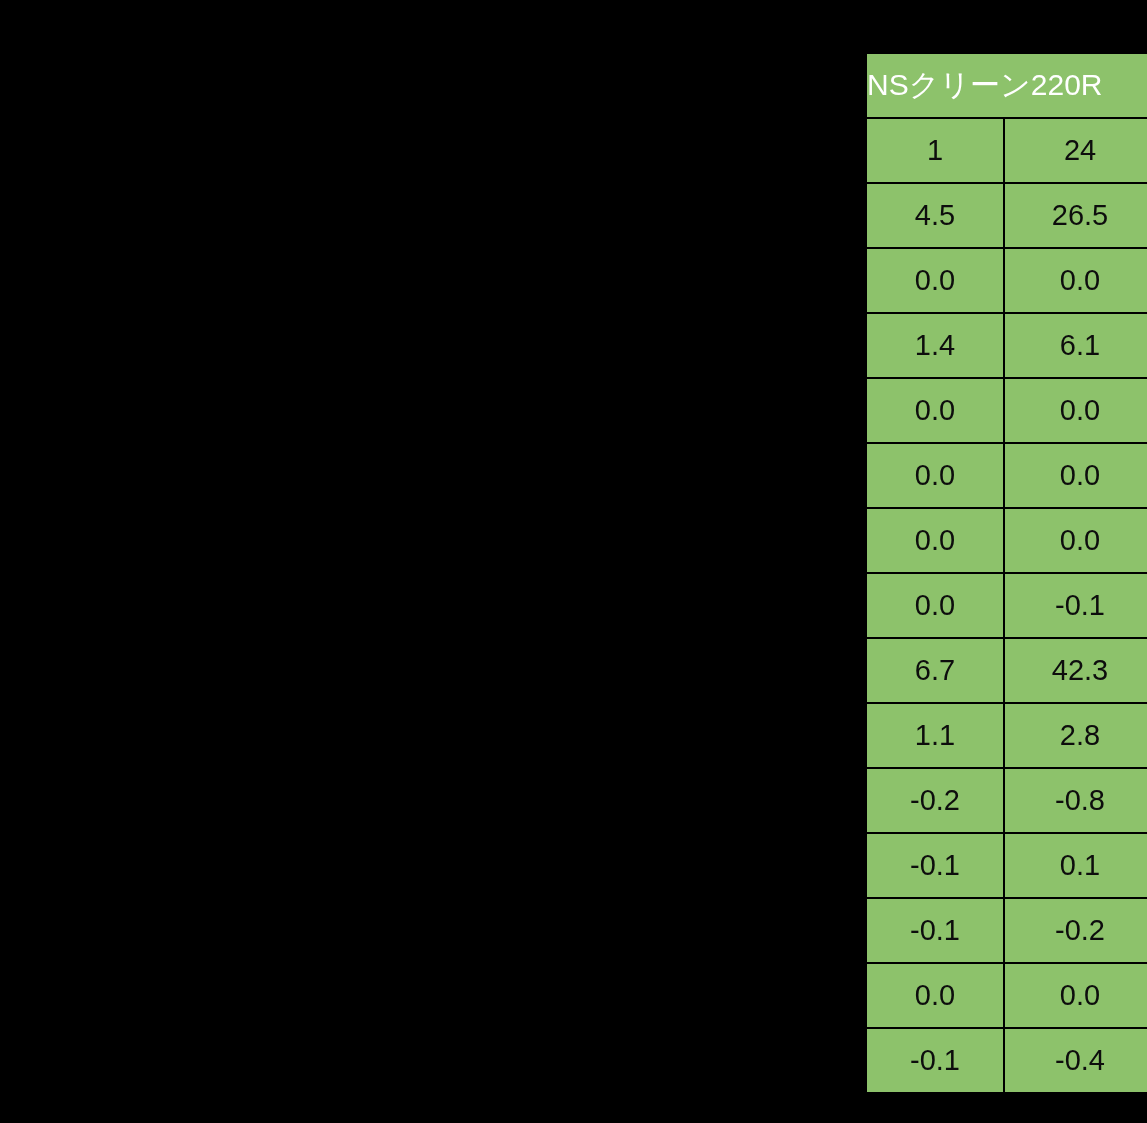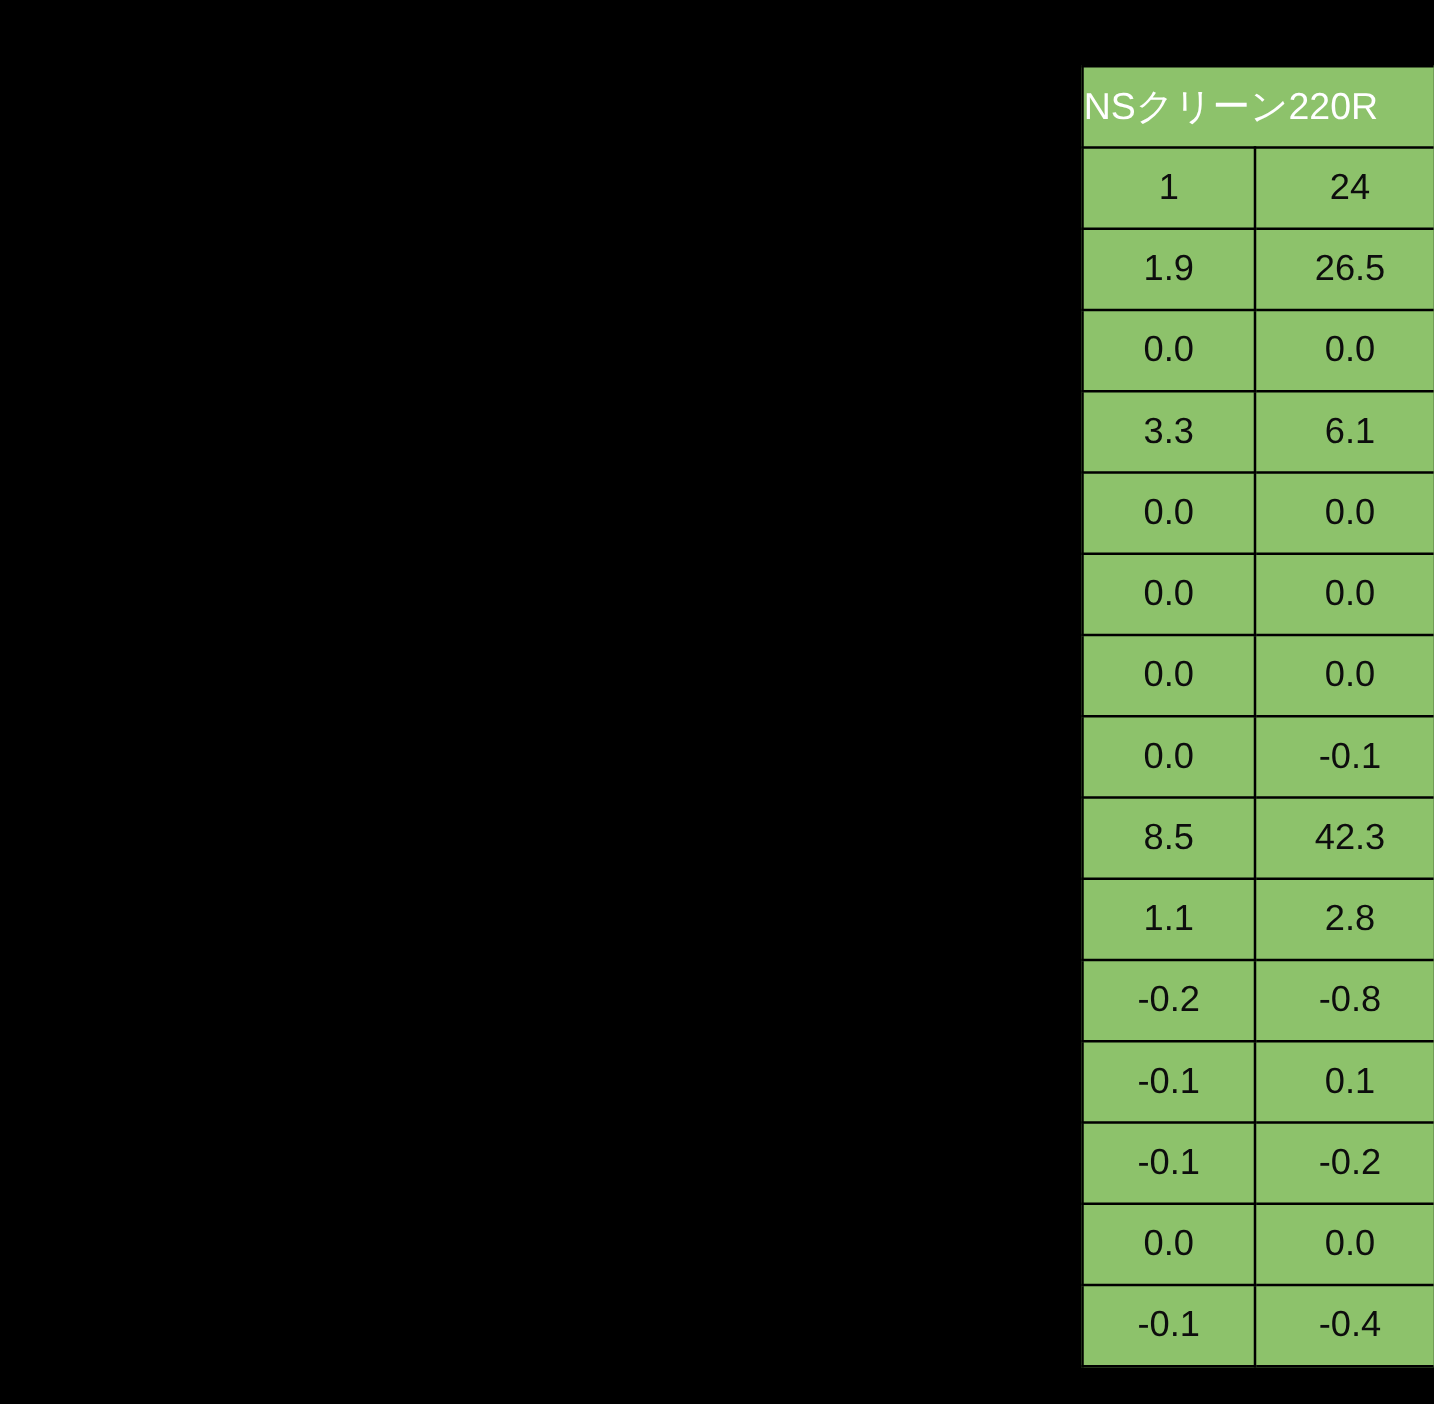--- a/index.html
+++ b/index.html
@@ -100,49 +100,49 @@
           <th class="table-header" colspan="2">NSクリーン220R</th>
         </tr>
       </thead>
       <tbody id="table-body">
 
       <tr class="data-row">
             <td class="data-cell col-first">1</td>
             <td class="data-cell col-second">24</td>
           </tr>
           <tr class="data-row">
-            <td class="data-cell col-first">1.9</td>
+            <td class="data-cell col-first">4.5</td>
             <td class="data-cell col-second">26.5</td>
           </tr>
           <tr class="data-row">
             <td class="data-cell col-first">0.0</td>
             <td class="data-cell col-second">0.0</td>
           </tr>
           <tr class="data-row">
-            <td class="data-cell col-first">3.3</td>
+            <td class="data-cell col-first">1.4</td>
             <td class="data-cell col-second">6.1</td>
           </tr>
           <tr class="data-row">
             <td class="data-cell col-first">0.0</td>
             <td class="data-cell col-second">0.0</td>
           </tr>
           <tr class="data-row">
             <td class="data-cell col-first">0.0</td>
             <td class="data-cell col-second">0.0</td>
           </tr>
           <tr class="data-row">
             <td class="data-cell col-first">0.0</td>
             <td class="data-cell col-second">0.0</td>
           </tr>
           <tr class="data-row">
             <td class="data-cell col-first">0.0</td>
             <td class="data-cell col-second">-0.1</td>
           </tr>
           <tr class="data-row">
-            <td class="data-cell col-first">8.5</td>
+            <td class="data-cell col-first">6.7</td>
             <td class="data-cell col-second">42.3</td>
           </tr>
           <tr class="data-row">
             <td class="data-cell col-first">1.1</td>
             <td class="data-cell col-second">2.8</td>
           </tr>
           <tr class="data-row">
             <td class="data-cell col-first">-0.2</td>
             <td class="data-cell col-second">-0.8</td>
           </tr>

